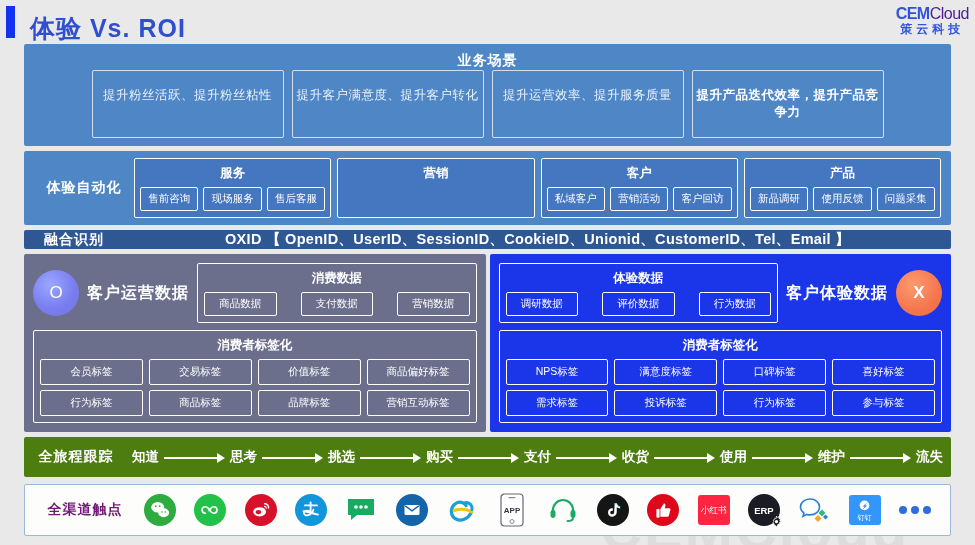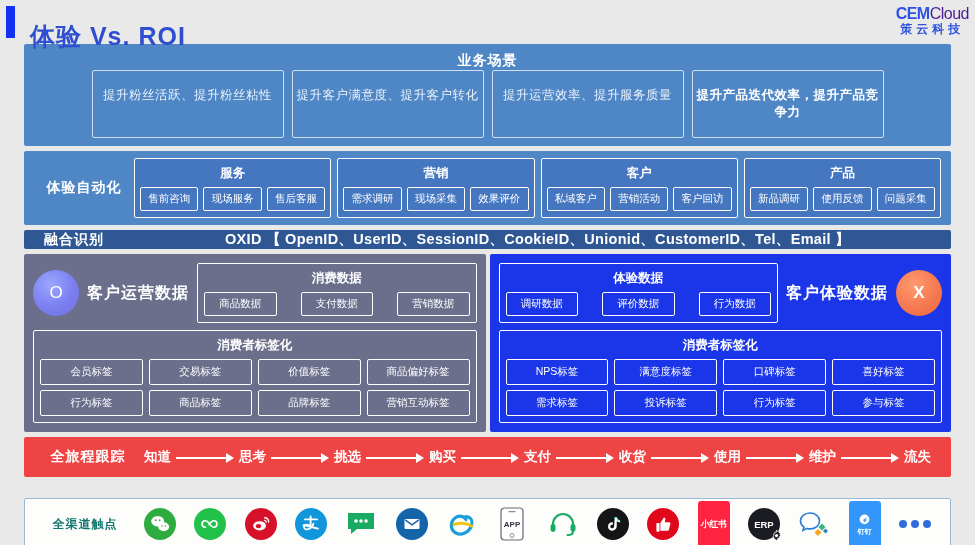--- a/index.html
+++ b/index.html
@@ -15,21 +15,21 @@
     font-size:58px;font-weight:700;color:#dcdcdc;
     letter-spacing:2px;white-space:nowrap;
     user-select:none;z-index:0;opacity:.85;
   }
   
   .header{position:relative;height:40px;z-index:3;}
   .title-bar{
     position:absolute;left:6px;top:6px;width:9px;height:32px;background:#1331f0;
   }
   .page-title{
-    position:absolute;left:30px;top:20px;
+    position:absolute;left:30px;top:12px;
     font-size:25px;font-weight:700;color:#2f4fd0;letter-spacing:1px;
   }
   .logo{position:absolute;right:6px;top:6px;text-align:center;line-height:1;}
   .logo-top{font-size:16px;font-weight:700;color:#2f52e0;letter-spacing:-.5px;}
   .logo-top .cloud{color:#4c1d95;font-weight:400;}
   .logo-bot{font-size:12px;font-weight:700;color:#2f52e0;letter-spacing:4px;margin-top:1px;}
 
   
   .slide{position:absolute;left:24px;top:44px;width:927px;z-index:2;}
 
@@ -85,36 +85,36 @@
   .box-chips{display:flex;gap:24px;}
   .tagbox{border:1px solid #ffffff;border-radius:2px;padding:4px 6px 6px;}
   .tag-rows{display:flex;flex-direction:column;gap:5px;}
   .tag-row{display:flex;gap:6px;}
   .tag{
     flex:1;border:1px solid #ffffff;border-radius:2px;
     color:#fff;font-size:10.5px;text-align:center;padding:5px 2px;white-space:nowrap;
   }
 
   
-  .journey{background:#ef4444;border-radius:2px;padding:11px 14px;display:flex;align-items:center;margin-bottom:21px;}
+  .journey{background:#4d7c0f;border-radius:2px;padding:11px 2px;display:flex;align-items:center;margin-bottom:7px;}
   .journey-label{color:#fff;font-weight:700;font-size:14px;min-width:100px;text-align:center;letter-spacing:1px;}
   .journey-steps{flex:1;display:flex;align-items:center;justify-content:space-around;padding:0 6px;}
   .j-step{color:#fff;font-size:13.5px;font-weight:700;white-space:nowrap;}
   .j-arrow{flex:1;height:12px;position:relative;margin:0 5px;min-width:30px;}
   .j-arrow:before{content:"";position:absolute;left:0;right:7px;top:6px;height:1.5px;background:#fff;}
   .j-arrow:after{content:"";position:absolute;right:0;top:1.5px;
     border-left:8px solid #fff;border-top:5px solid transparent;border-bottom:5px solid transparent;}
 
   
   .channels{background:#fdfdfb;border:1px solid #9bb8d8;border-radius:2px;padding:8px 10px;display:flex;align-items:center;}
-  .ch-label{color:#0f766e;font-weight:700;font-size:12px;min-width:100px;text-align:center;letter-spacing:1px;}
+  .ch-label{color:#701a75;font-weight:700;font-size:14px;min-width:100px;text-align:center;letter-spacing:1px;}
   .ch-icons{flex:1;display:flex;align-items:center;justify-content:space-around;}
   .ic{width:34px;height:34px;flex:0 0 auto;display:flex;align-items:center;justify-content:center;}
   .circ{width:32px;height:32px;border-radius:50%;display:flex;align-items:center;justify-content:center;color:#fff;font-weight:700;}
-  .sq{width:32px;height:46px;border-radius:3px;display:flex;align-items:center;justify-content:center;color:#fff;font-weight:700;text-align:center;}
+  .sq{width:32px;height:30px;border-radius:3px;display:flex;align-items:center;justify-content:center;color:#fff;font-weight:400;text-align:center;}
   .dots{display:flex;gap:4px;}
   .dots span{width:8px;height:8px;border-radius:50%;background:#2f6ddb;display:block;}
 </style>
 </head>
 <body>
 
 <div class="watermark">CEMCloud</div>
 
 <div class="header">
   <div class="title-bar"></div>
@@ -145,25 +145,20 @@
         <div class="auto-col-title">服务</div>
         <div class="auto-chips">
           <div class="chip">售前咨询</div>
           <div class="chip">现场服务</div>
           <div class="chip">售后客服</div>
         </div>
       </div>
 
       <div class="auto-col">
         <div class="auto-col-title">营销</div>
-        <div class="auto-chips">
-          <div class="chip">需求调研</div>
-          <div class="chip">现场采集</div>
-          <div class="chip">效果评价</div>
-        </div>
       </div>
 
       <div class="auto-col">
         <div class="auto-col-title">客户</div>
         <div class="auto-chips">
           <div class="chip">私域客户</div>
           <div class="chip">营销活动</div>
           <div class="chip">客户回访</div>
         </div>
       </div>

